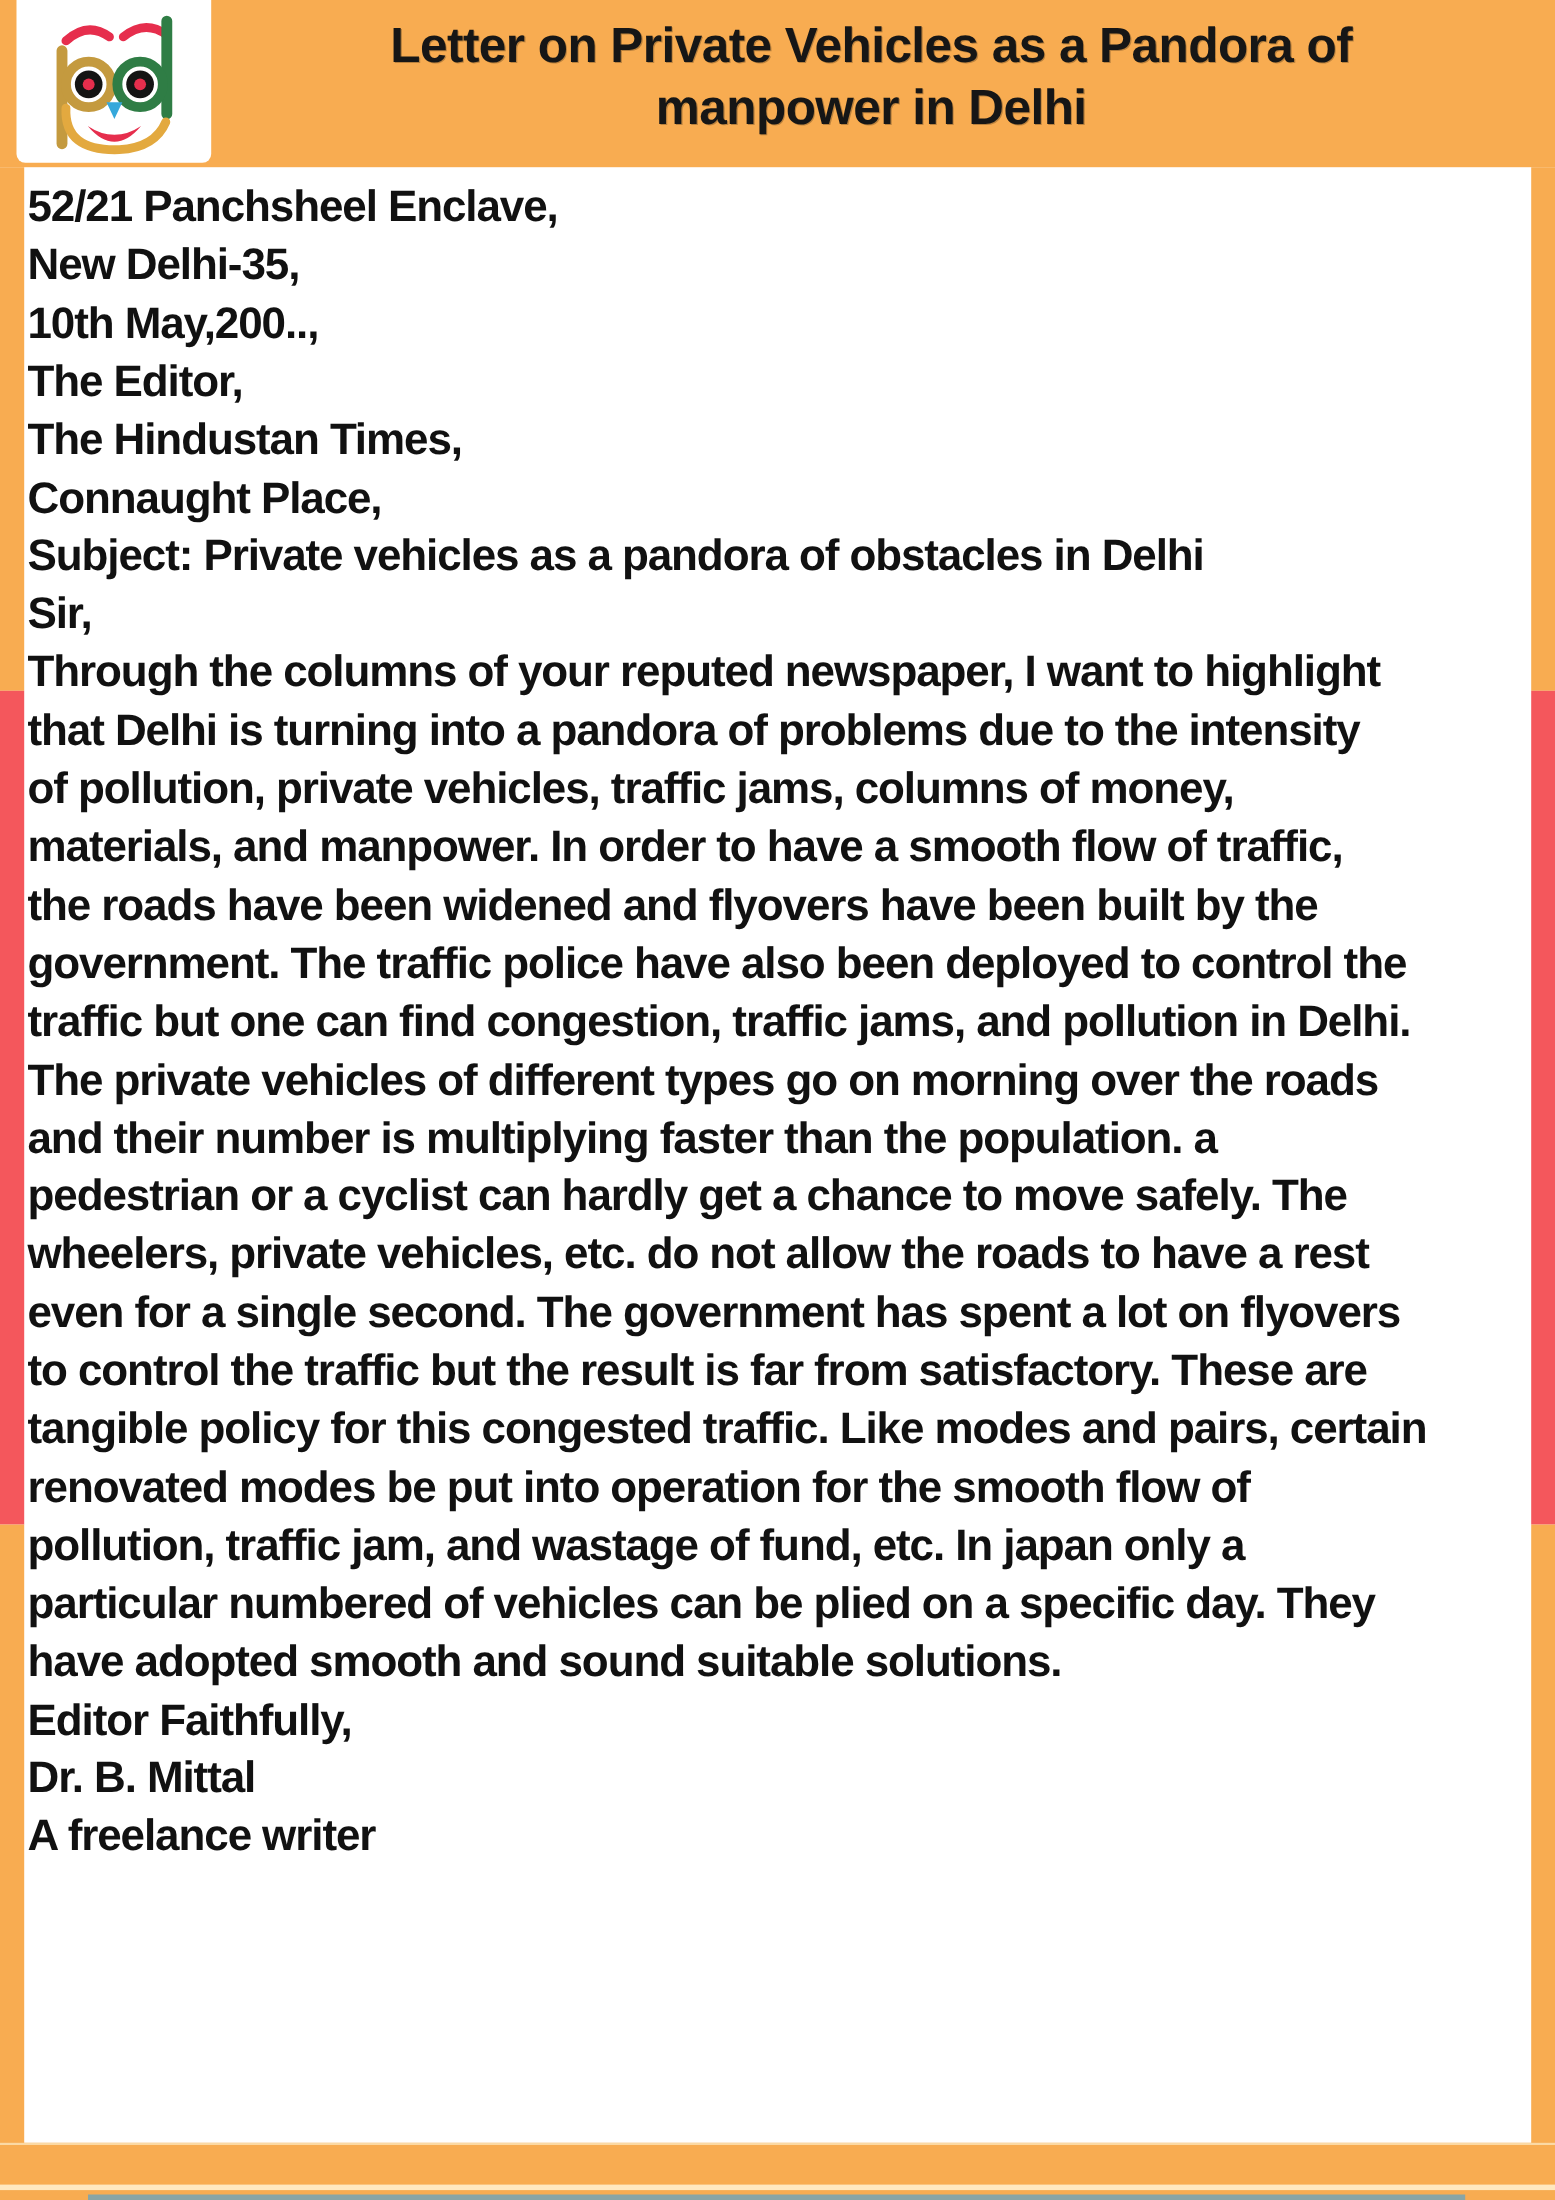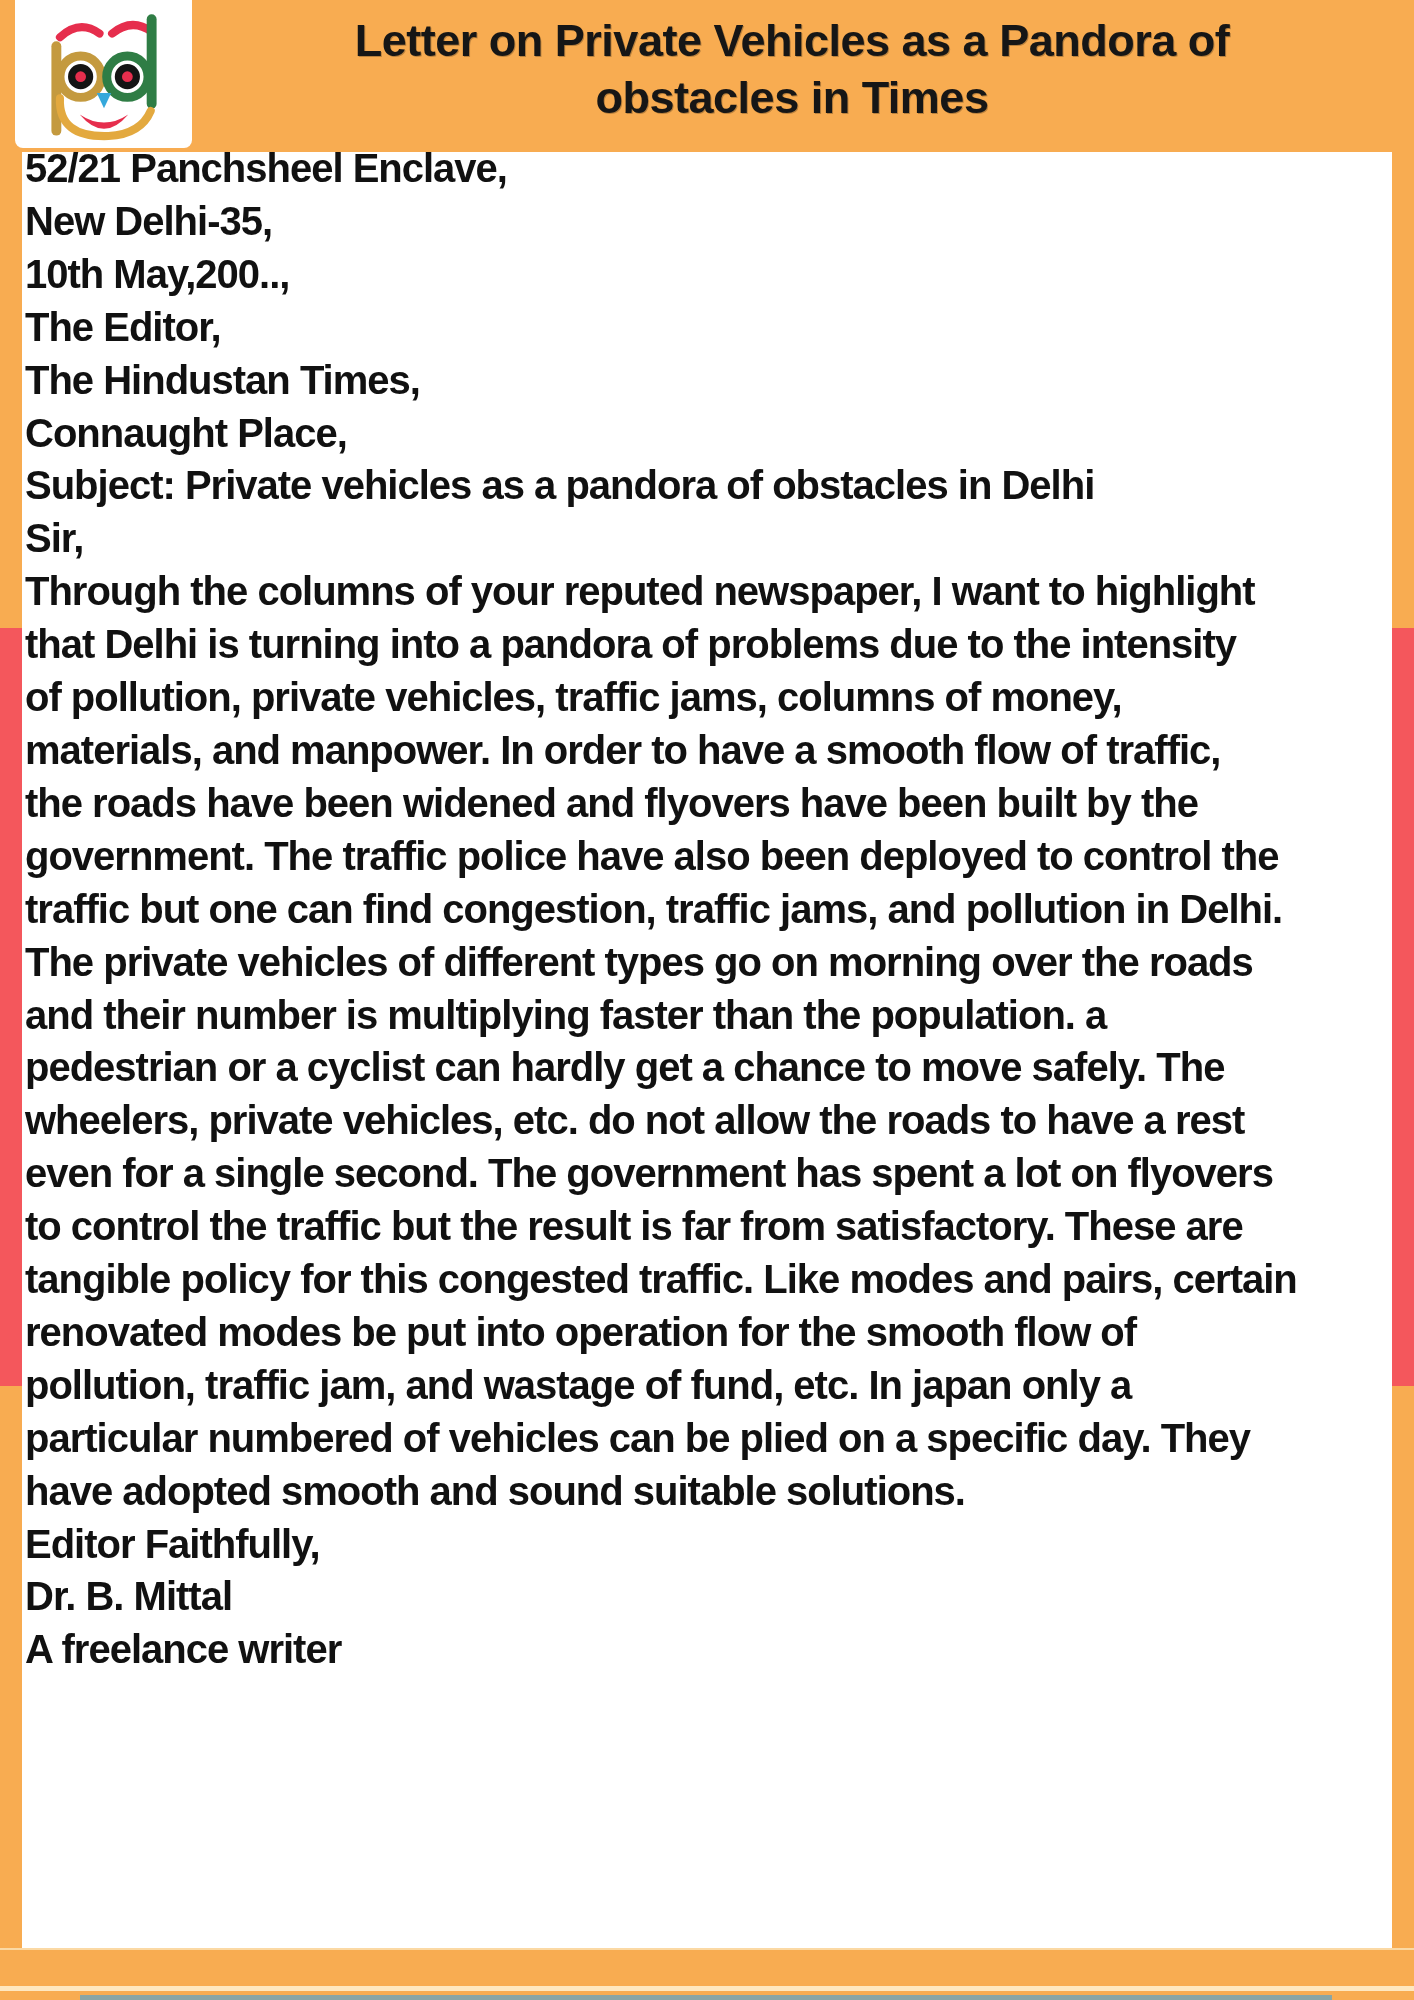--- a/index.html
+++ b/index.html
@@ -46,21 +46,21 @@
   }
   
   .strip{position:absolute;width:22px;}
   .strip.left{left:0;}
   .strip.right{right:0;}
   .strip.seg-top{top:152px;height:476px;background:var(--header-bg,#F8AC51);}
   .strip.seg-mid{top:628px;height:758px;background:var(--accent-red,#F4575C);}
   .strip.seg-bot{top:1386px;height:614px;background:var(--header-bg,#F8AC51);}
   
   .body-text{
-    position:absolute;top:140px;left:25px;right:0;
+    position:absolute;top:160px;left:25px;right:0;
     padding-top:2px;
     color:var(--text,#111);
   }
   .body-text .line{
     font-size:40px;
     font-weight:bold;
     line-height:52.9px;
     letter-spacing:-1px;
     white-space:nowrap;
   }
@@ -109,21 +109,21 @@
         <circle class="pd-pupil" cx="63" cy="78" r="6"></circle>
         <circle class="pd-iris" cx="115" cy="78" r="14"></circle>
         <circle class="pd-pupil" cx="115" cy="78" r="6"></circle>
         <polygon class="pd-nose" points="81,96 97,96 89,113"></polygon>
         <path class="pd-mouth" d="M 62 120 Q 89 138 116 120 Q 89 152 62 120 Z"></path>
         <path class="pd-chin" d="M 40 102 Q 38 146 94 144 Q 130 142 141 116"></path>
       </svg>
     </div>
     <div class="title-wrap">
       <div>Letter on Private Vehicles as a Pandora of</div>
-      <div>obstacles in Times</div>
+      <div>manpower in Delhi</div>
     </div>
   </div>
 
   <div class="strip left seg-top"></div>
   <div class="strip left seg-mid"></div>
   <div class="strip left seg-bot"></div>
 
   <div class="strip right seg-top"></div>
   <div class="strip right seg-mid"></div>
   <div class="strip right seg-bot"></div>

